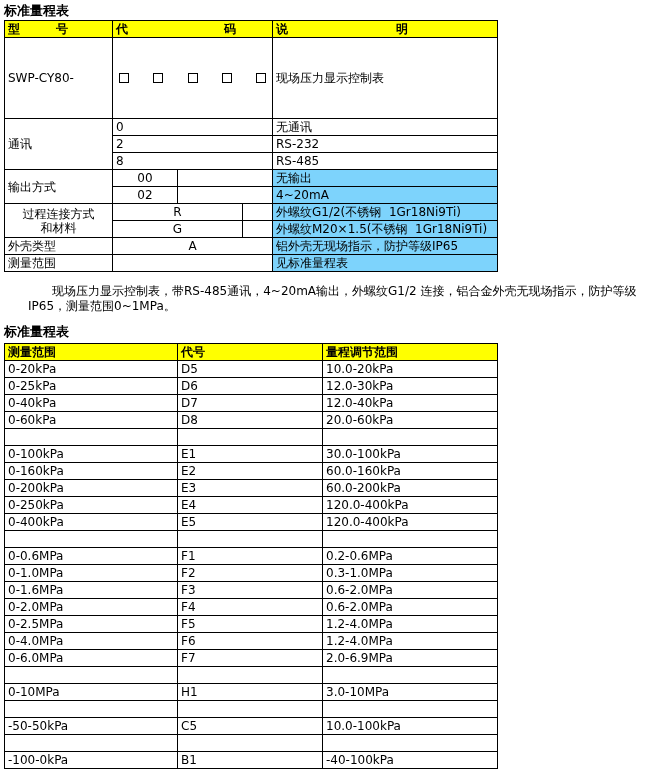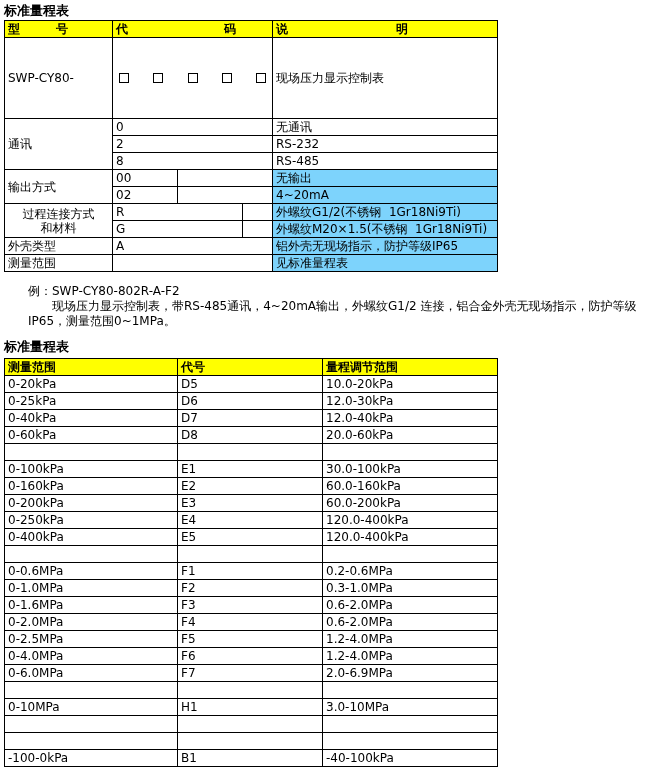--- a/index.html
+++ b/index.html
@@ -9,21 +9,21 @@
   }
   .page { padding:2px 0 0 4px; }
   .sec-title { font-size:13px; font-weight:bold; height:18px; line-height:18px; }
   table { border-collapse:collapse; table-layout:fixed; }
   td {
     border:1px solid #000; font-size:12px; height:16px; line-height:16px;
     padding:0 3px; overflow:hidden; white-space:pre; vertical-align:middle;
   }
   .hdr { background:#FFFF00; font-weight:bold; }
   .hl  { background:#7dd3fc; }
-  .tar { text-align:left; }
+  .tar { text-align:center; }
   .pre { white-space:pre-line; line-height:14px;text-align:center; }
   .cbx-row { display:flex; justify-content:space-between; align-items:center; padding:0 3px; height:16px; }
   .cbx { width:8px; height:8px; border:1px solid #000; background:#fff; flex:0 0 auto; }
   .example { margin-top:12px; font-size:12px; line-height:15px; width:652px; }
   .example .l1 { margin-left:24px; white-space:pre; }
   .example .bd { text-indent:24px;margin-left:24px; }
   .t2-title { margin-top:9px; }
   .range-table { margin-top:2px; }
 </style>
 </head>
@@ -104,21 +104,20 @@
     </tr>
     <tr>
       <td>测量范围</td>
       <td colspan="4"></td>
       <td class="hl">见标准量程表</td>
     </tr>
   </tbody>
     </table>
 
   <div class="example">
-    <div class="l1">例：SWP-CY80-802R-A-F2</div>
     <div class="bd">现场压力显示控制表，带RS-485通讯，4~20mA输出，外螺纹G1/2 连接，铝合金外壳无现场指示，防护等级IP65，测量范围0~1MPa。</div>
   </div>
 
   <div class="sec-title t2-title">标准量程表</div>
 
   <table class="range-table">
     <colgroup>
       <col style="width:173px">
         <col style="width:145px">
         <col style="width:175px">
@@ -230,20 +229,25 @@
           <td>0-10MPa</td>
           <td>H1</td>
           <td>3.0-10MPa</td>
         </tr>
         <tr>
           <td></td>
           <td></td>
           <td></td>
         </tr>
         <tr>
+          <td>-50-50kPa</td>
+          <td>C5</td>
+          <td>10.0-100kPa</td>
+        </tr>
+        <tr>
           <td></td>
           <td></td>
           <td></td>
         </tr>
         <tr>
           <td>-100-0kPa</td>
           <td>B1</td>
           <td>-40-100kPa</td>
         </tr>
       </tbody>

